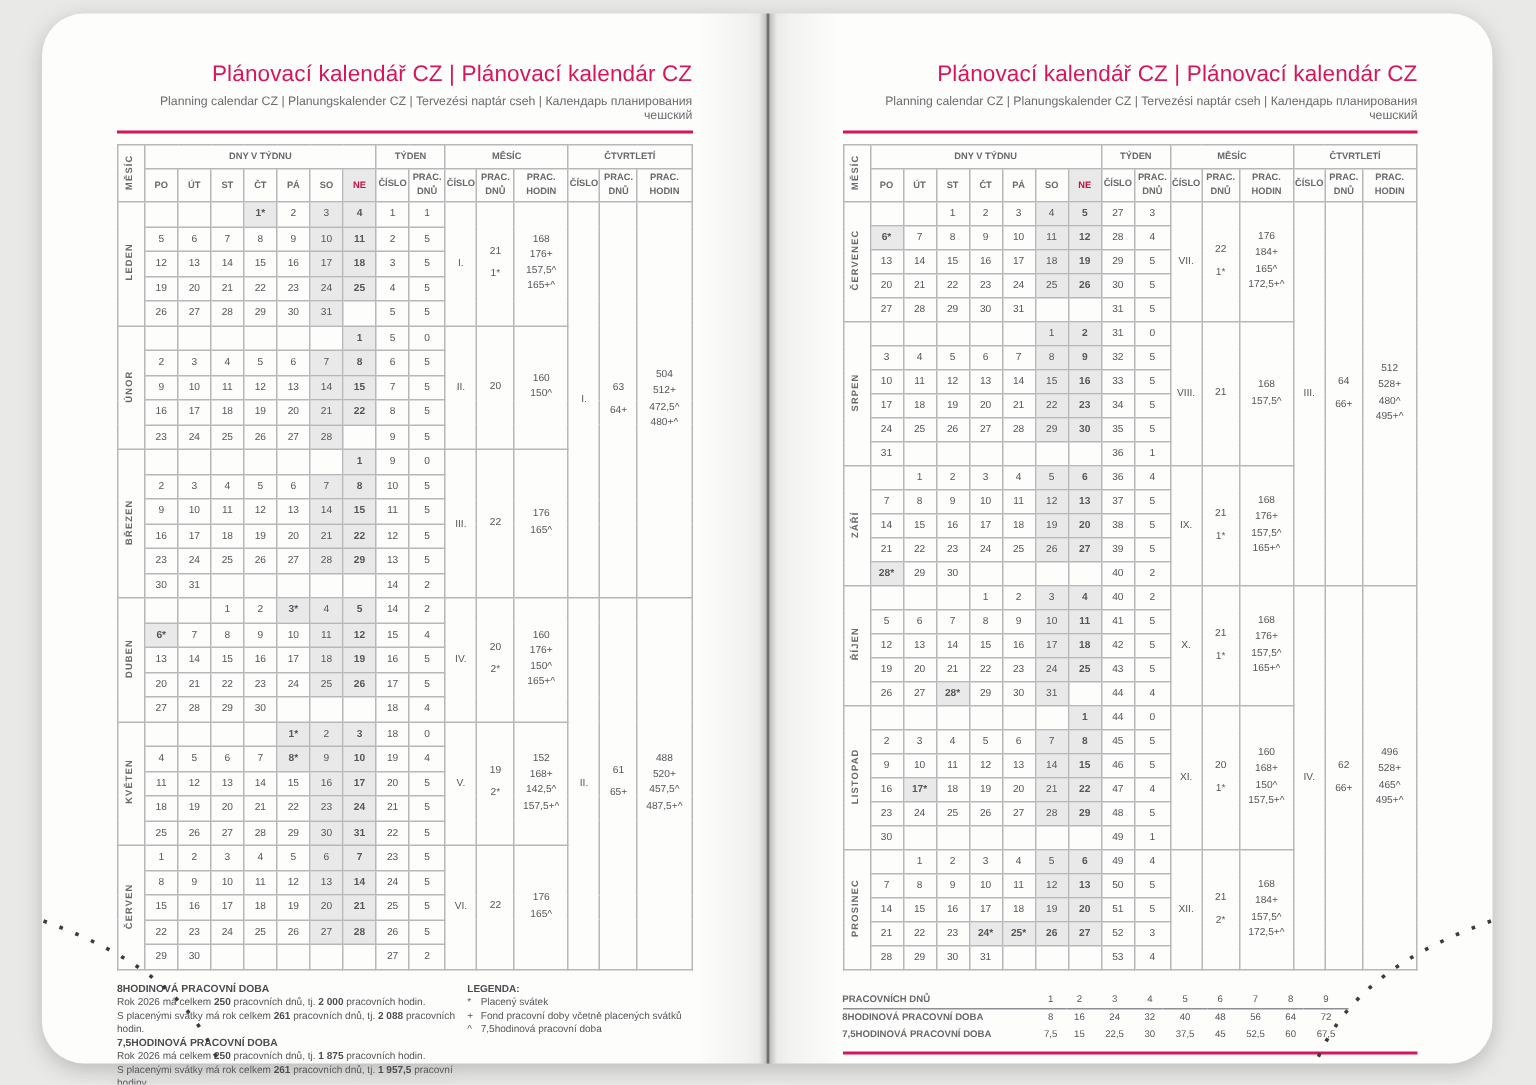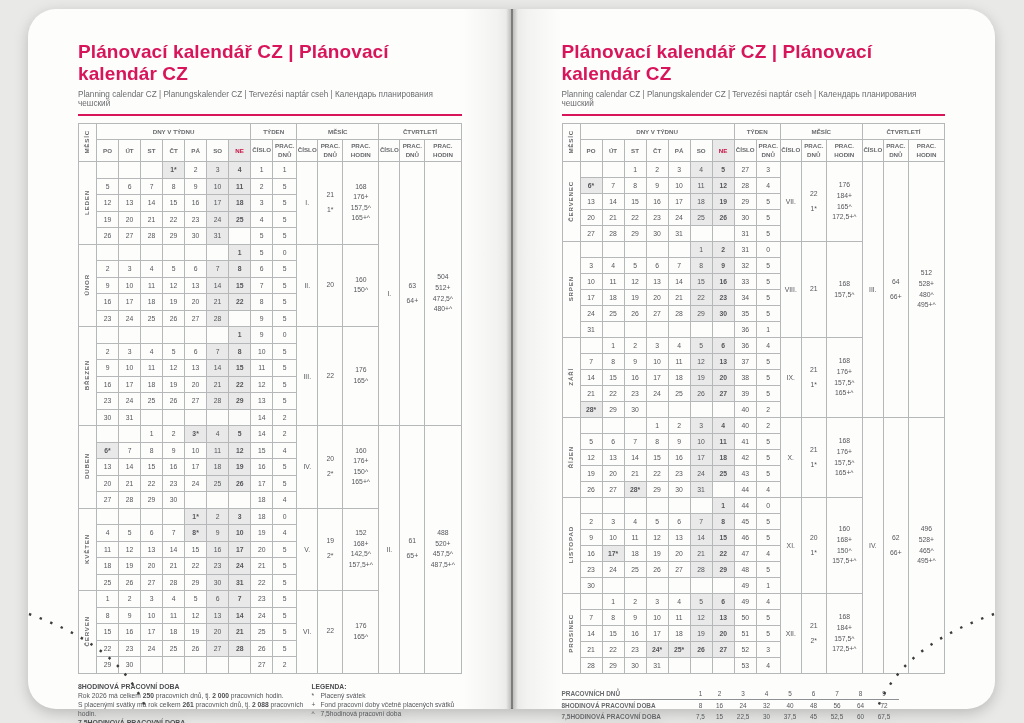--- a/index.html
+++ b/index.html
@@ -19,22 +19,22 @@
   .book{position:absolute;left:28px;top:9px;width:967px;height:700px;display:flex;
         filter:drop-shadow(0 4px 7px rgba(0,0,0,.20));}
   .page{position:relative;width:50%;}
   .page-left{border-radius:28px 2px 2px 28px;
     background:linear-gradient(90deg,#fdfdfc 0%,#fdfdfc 90%,#f2f2f1 97%,#e6e6e5 100%);}
   .page-right{border-radius:2px 28px 28px 2px;
     background:linear-gradient(270deg,#fdfdfc 0%,#fdfdfc 90%,#f2f2f1 97%,#e6e6e5 100%);}
   .spine{position:absolute;left:50%;top:0;bottom:0;width:12px;transform:translateX(-50%);
     background:linear-gradient(90deg,rgba(60,60,60,0) 0%,rgba(60,60,60,.22) 38%,rgba(40,40,40,.75) 50%,rgba(60,60,60,.22) 62%,rgba(60,60,60,0) 100%);}
   .content{padding:32px 50px 0;position:relative}
-  .title{margin:0;text-align:left;color:var(--accent);font-size:19px;font-weight:bold;letter-spacing:.1px}
-  .subtitle{margin-top:5px;text-align:left;color:#6b6c6f;font-size:8.2px}
+  .title{margin:0;text-align:right;color:var(--accent);font-size:15px;font-weight:normal;letter-spacing:.1px}
+  .subtitle{margin-top:5px;text-align:right;color:#6b6c6f;font-size:8.2px}
   .rule{height:2px;background:var(--accent);margin-top:6px}
   .cal-wrap{margin-top:7px}
   table.cal{border-collapse:collapse;table-layout:fixed;width:100%}
   .cal td{border:1px solid var(--line);padding:0;text-align:center;vertical-align:middle;
     color:var(--ink);font-size:6.8px;height:15.5px;overflow:hidden}
   .cal-right td{height:15px}
   tr.h1 td{height:15px}
   tr.h2 td{height:21px}
   .cal .hd{color:var(--hd);font-size:6.2px;font-weight:bold}
   .cal .pre{white-space:pre-line;line-height:1.3}

